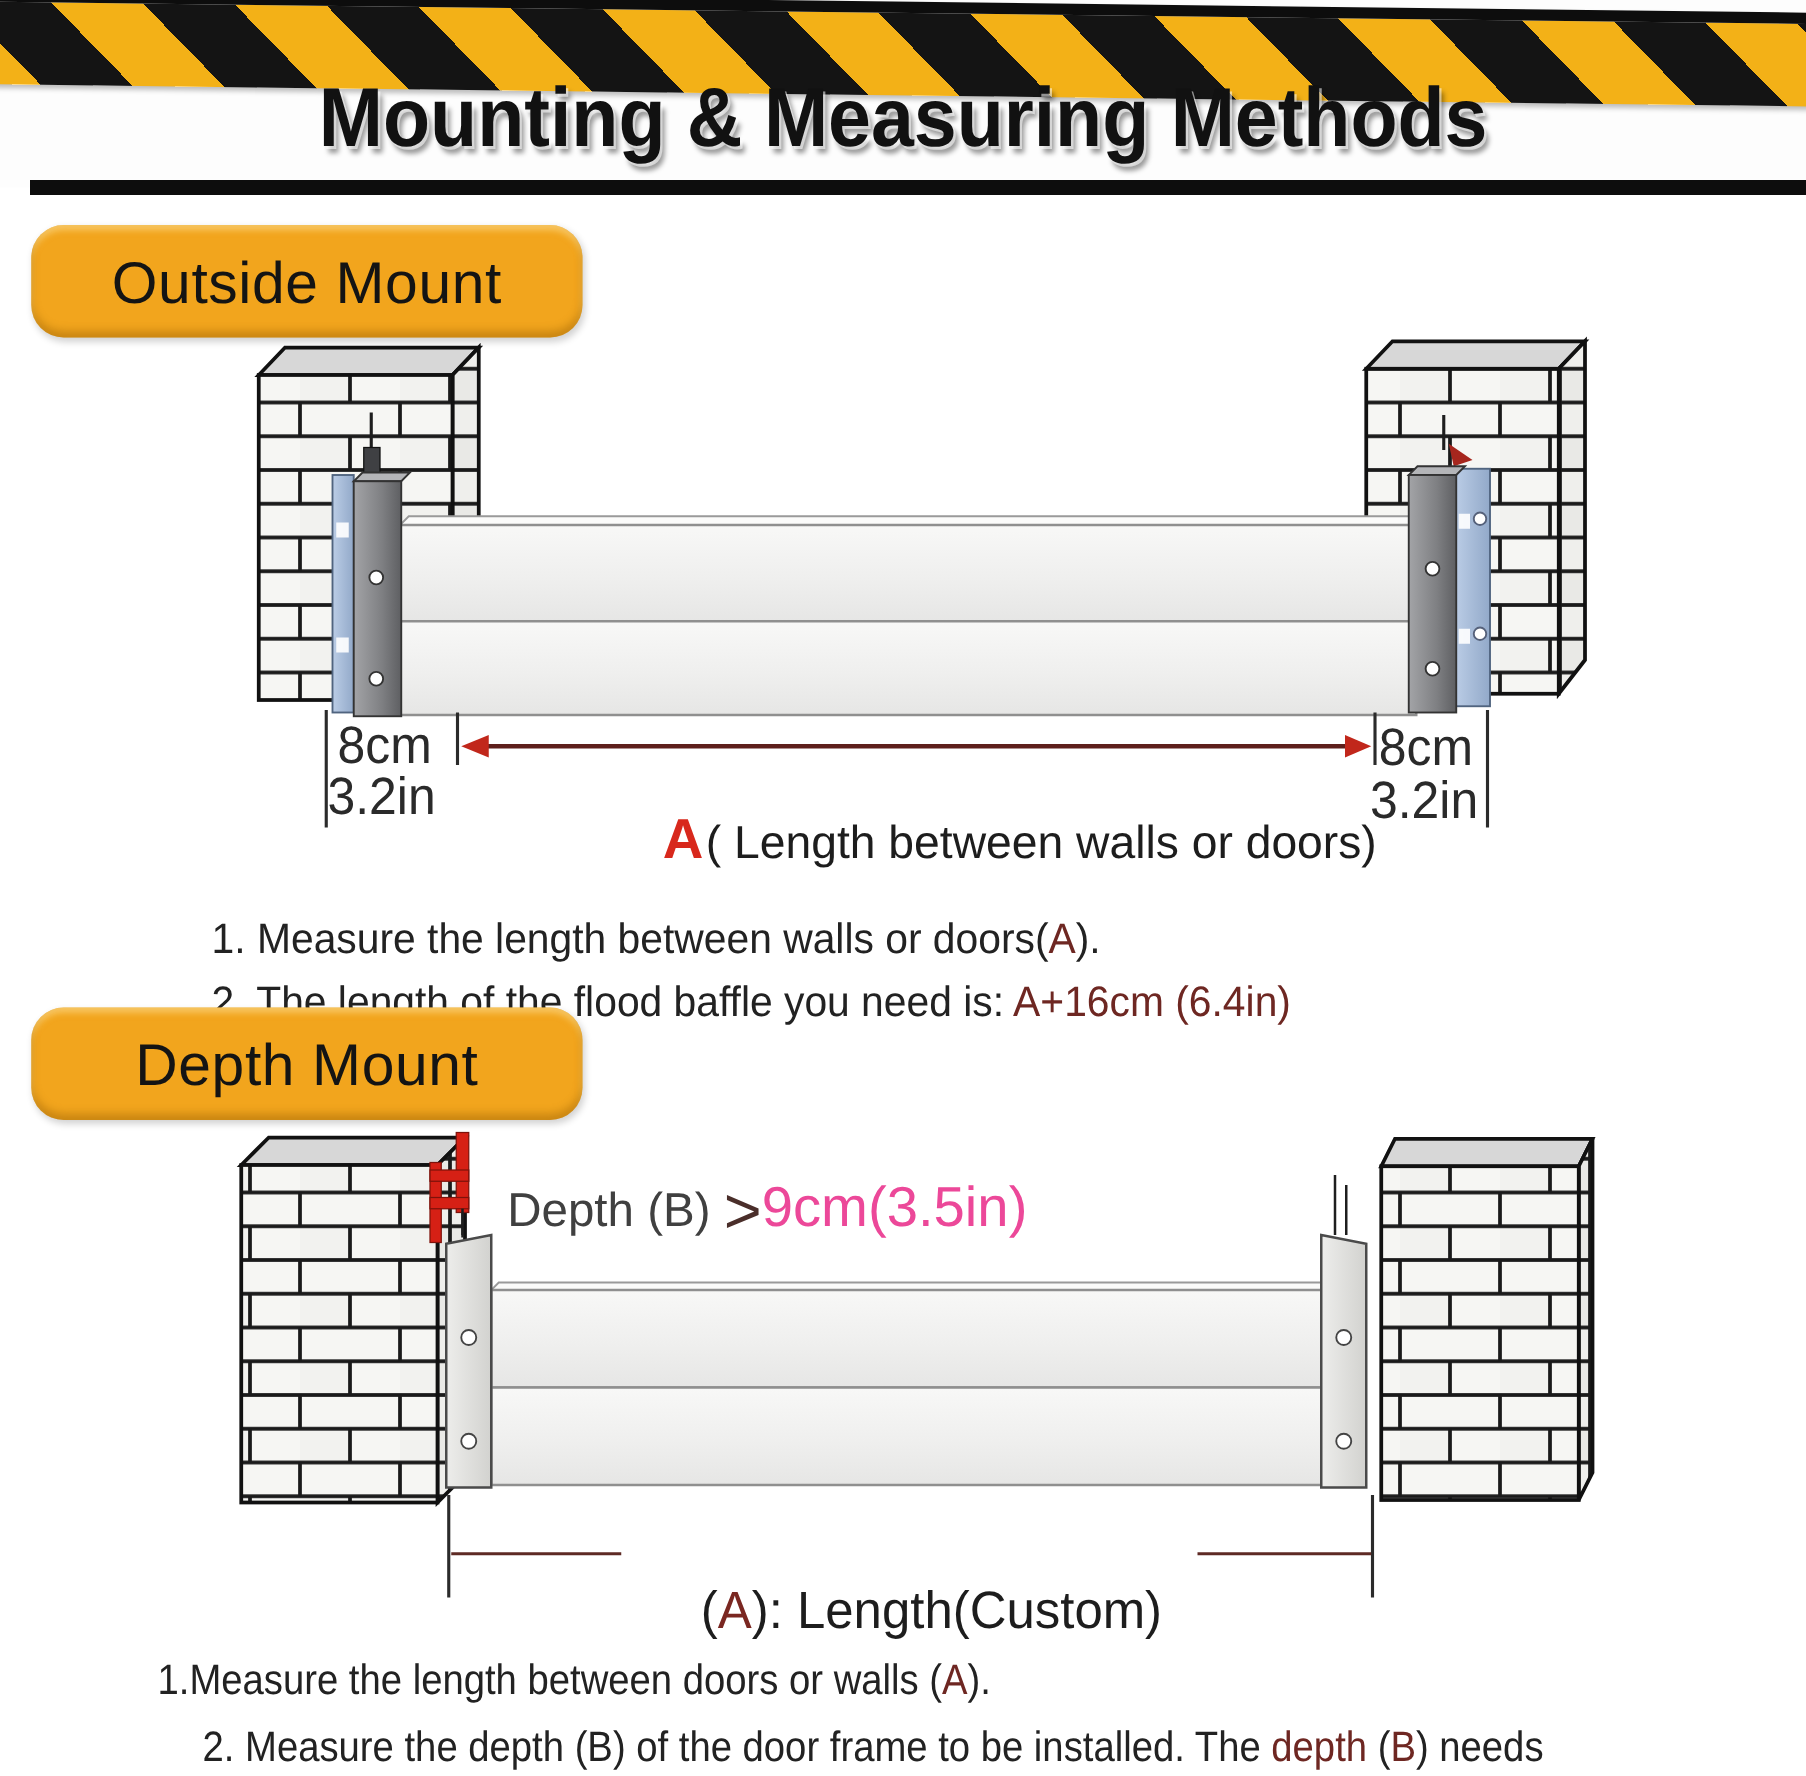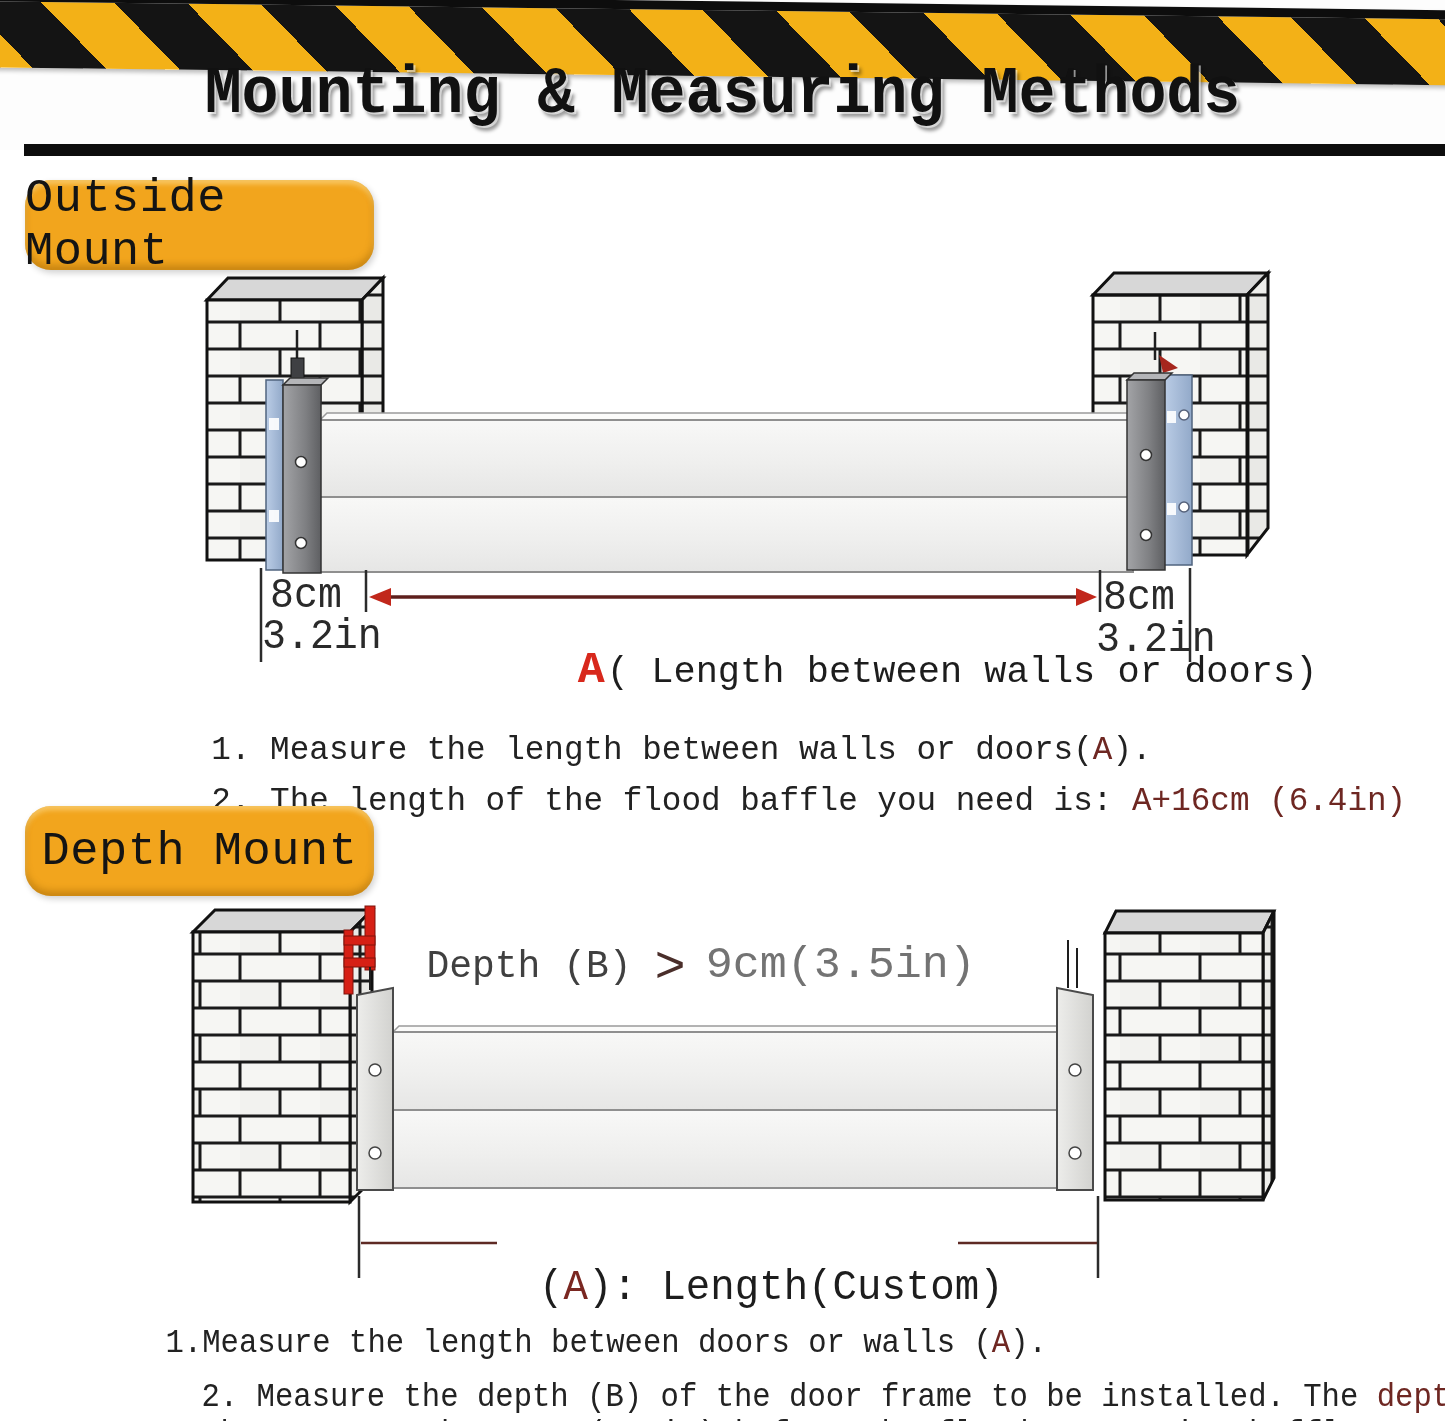--- a/index.html
+++ b/index.html
@@ -1,33 +1,33 @@
 <!DOCTYPE html>
 <html><head>
 <meta charset="utf-8">
 <style>
   html,body{margin:0;padding:0;background:#fff;}
   #canvas{position:relative;width:1445px;height:1421px;background:#ffffff;overflow:hidden;
-          font-family:Liberation Mono, monospace;}
+          font-family:Liberation Sans, sans-serif;}
 
   
   .hazard{position:absolute;top:0;left:0;width:1445px;height:150px;overflow:hidden;background:#fdfdfd;}
   .stripes{position:absolute;top:-8px;left:-40px;width:1560px;height:66px;
            transform:rotate(0.7deg);transform-origin:left top;
            border-top:9px solid #0d0d0d;
            background:repeating-linear-gradient(45deg,#F3B117 0 52px,#141414 52px 104px);
            box-shadow:0 3px 4px rgba(0,0,0,0.25);}
   .title{position:absolute;top:56px;left:0;width:1445px;text-align:center;
          font-size:67px;font-weight:bold;color:#111;letter-spacing:0px;
          transform:scaleX(0.92);transform-origin:center top;
          text-shadow:2px 2px 0 rgba(255,255,255,0.55),4px 5px 4px rgba(0,0,0,0.4);}
   .title-bar{position:absolute;top:144px;left:24px;width:1421px;height:12px;background:#0d0d0d;}
 
   
-  .badge{position:absolute;left:25px;width:349px;height:90px;border-radius:26px;
+  .badge{position:absolute;left:25px;width:441px;height:90px;border-radius:26px;
          background:#F2A51D;display:flex;align-items:center;justify-content:center;
          box-shadow:inset 0 -5px 7px rgba(150,95,5,0.45),inset 0 4px 5px rgba(255,230,160,0.55),2px 3px 6px rgba(0,0,0,0.18);}
   .badge span{font-size:47px;color:#141414;letter-spacing:0.5px;}
   #badge-out{top:180px;}
   #badge-in{top:806px;}
 
   svg{position:absolute;left:0;}
   #svg-out{top:268px;}
   #svg-in{top:900px;}
 
@@ -36,21 +36,21 @@
   .dim{font-size:42px;transform:scaleX(0.95);transform-origin:left top;}
   .span-label{font-size:37px;color:#1d1d1d;text-align:center;}
   .span-label .bigA{font-size:45px;font-weight:bold;color:#D8281C;padding-right:2px;}
   .step{position:absolute;font-size:34px;color:#222;white-space:pre;
         transform:scaleX(0.96);transform-origin:left top;}
   .step .red{color:#6E2722;}
   .step-in{transform:scaleX(0.90);}
   .depth-label{position:absolute;left:388px;top:921px;white-space:pre;}
   .depth-label .d1{font-size:38px;color:#404040;}
   .depth-label .gt{font-size:52px;color:#4a2e2a;vertical-align:-5px;}
-  .depth-label .d2{font-size:45px;color:#737373;margin-left:20px;}
+  .depth-label .d2{font-size:45px;color:#ec4899;}
   .len-label{position:absolute;left:0;top:1216px;width:1445px;text-align:center;
              font-size:42px;color:#1d1d1d;white-space:pre;transform:scaleX(0.97);transform-origin:center top;}
   .len-label .red{color:#7a2721;}
 </style>
 </head>
 <body>
 
 <div id="canvas">
 
   <div class="hazard">

